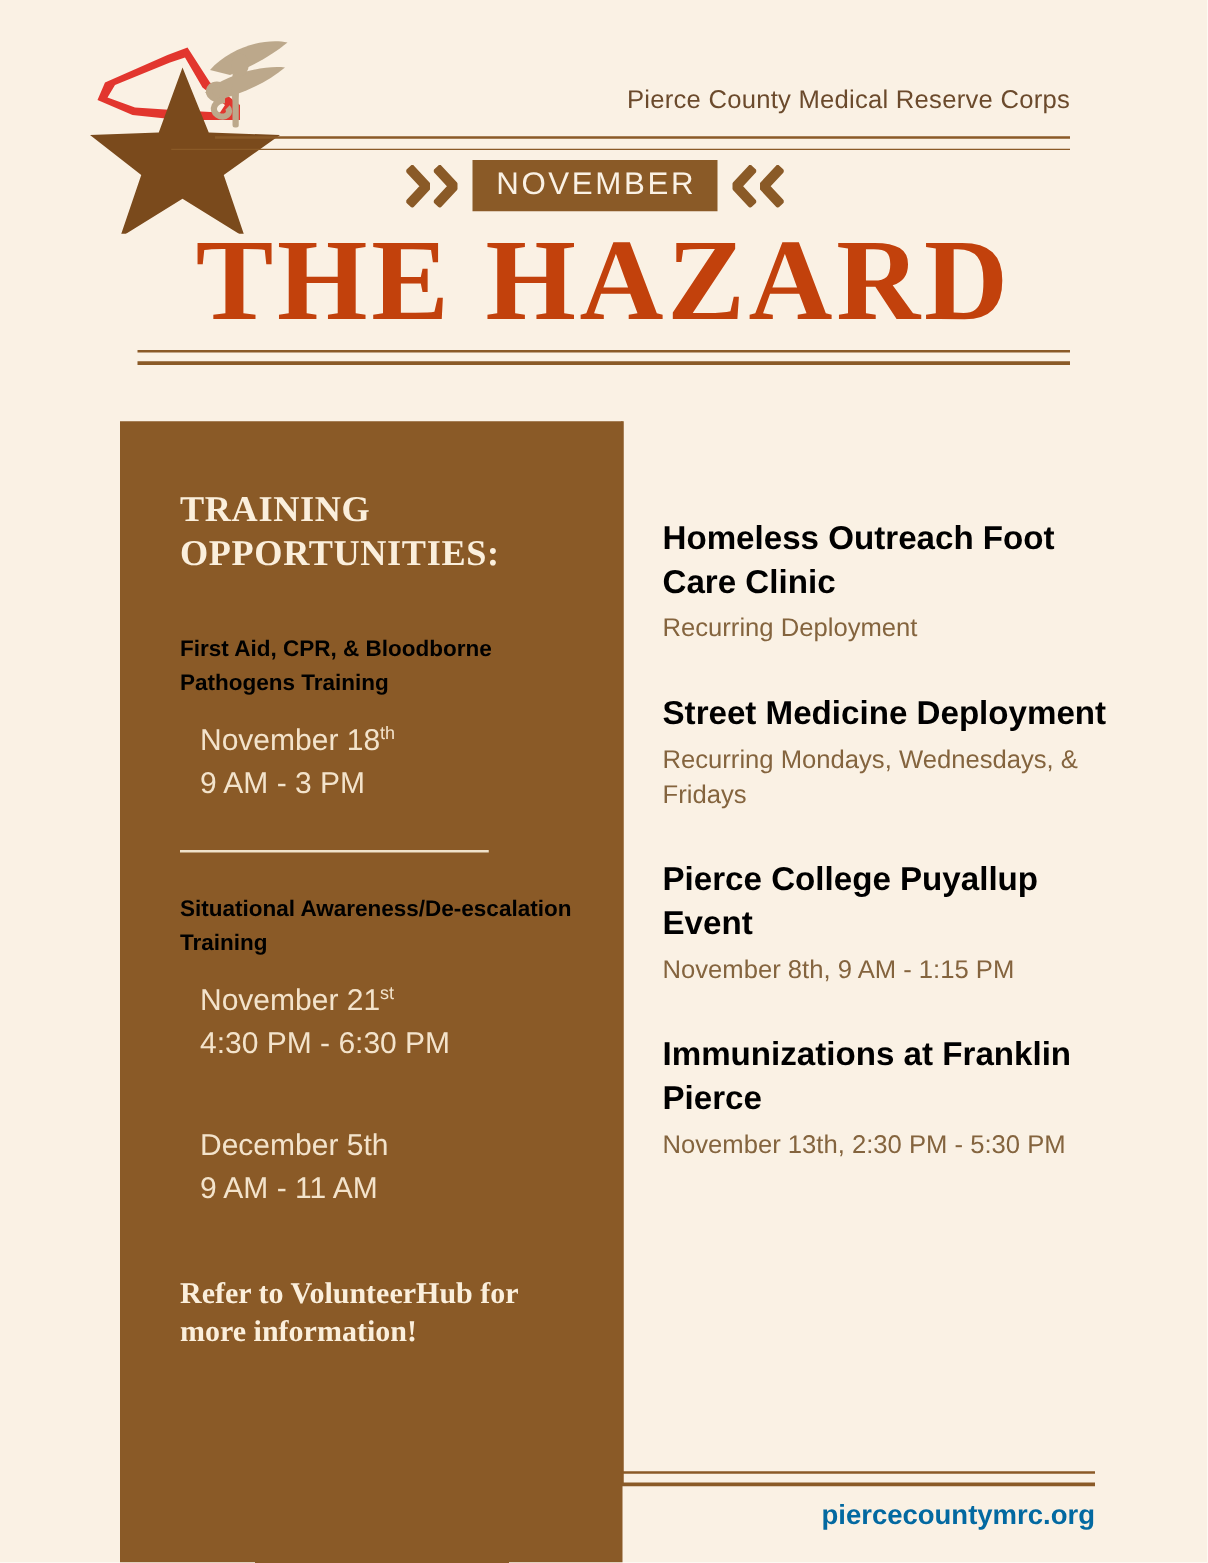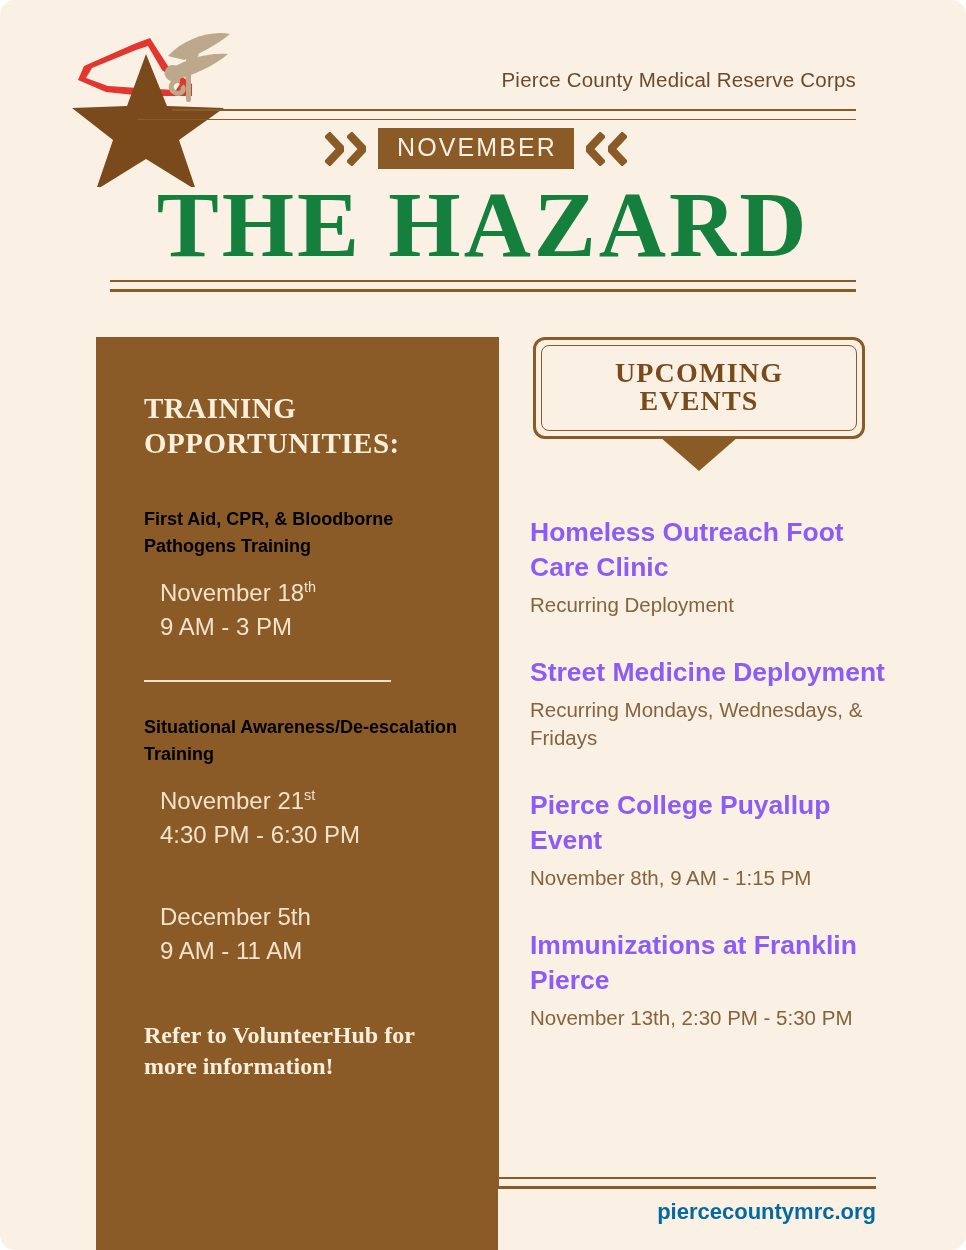--- a/index.html
+++ b/index.html
@@ -7,21 +7,20 @@
     padding: 0;
     background: #ffffff;
   }
   #page {
     position: relative;
     width: 966px;
     height: 1250px;
     background: #FAF1E4;
     overflow: hidden;
     font-family: "Liberation Sans", sans-serif;
-    border-radius: 15px;
   }
 
   
   .logo-wrap {
     position: absolute;
     left: 72px;
     top: 22px;
     width: 170px;
     height: 165px;
   }
@@ -89,21 +88,21 @@
   .masthead {
     position: absolute;
     left: 0;
     top: 178px;
     width: 966px;
     text-align: center;
     font-family: "Liberation Serif", serif;
     font-weight: 700;
     font-size: 93px;
     letter-spacing: 3px;
-    color: #15803d;
+    color: #c2410c;
     line-height: 1;
   }
 
   .rule-bot1 {
     position: absolute;
     left: 110px;
     top: 280px;
     width: 746px;
     height: 1.5px;
     background: #8A5A27;
@@ -230,21 +229,21 @@
 
   .events-list {
     margin-top: 76px;
   }
   .event-item { margin-bottom: 35px; }
   .event-title {
     font-family: "Liberation Sans", sans-serif;
     font-weight: 700;
     font-size: 26.5px;
     line-height: 1.32;
-    color: #8b5cf6;
+    color: #000000;
     margin: 0 0 6px 0;
   }
   .event-detail {
     font-family: "Liberation Sans", sans-serif;
     font-size: 20.5px;
     line-height: 1.4;
     color: #84643E;
     margin: 0;
   }
 
@@ -394,28 +393,20 @@
         </p>
       </div>
 
       <div class="refer-note">Refer to VolunteerHub for more information!</div>
     </div>
   </div>
 
   <div class="footer-divider-v"></div>
 
   <div class="right-col">
-    <div class="events-badge-wrap">
-      <div class="events-badge-outer">
-        <div class="events-badge-inner">
-          <span class="events-badge-text">UPCOMING EVENTS</span>
-        </div>
-      </div>
-      <div class="badge-pointer"></div>
-    </div>
 
     <div class="events-list">
       <div class="event-item">
         <div class="event-title">Homeless Outreach Foot Care Clinic</div>
         <div class="event-detail">Recurring Deployment</div>
       </div>
       <div class="event-item">
         <div class="event-title">Street Medicine Deployment</div>
         <div class="event-detail">Recurring Mondays, Wednesdays, &amp; Fridays</div>
       </div>

